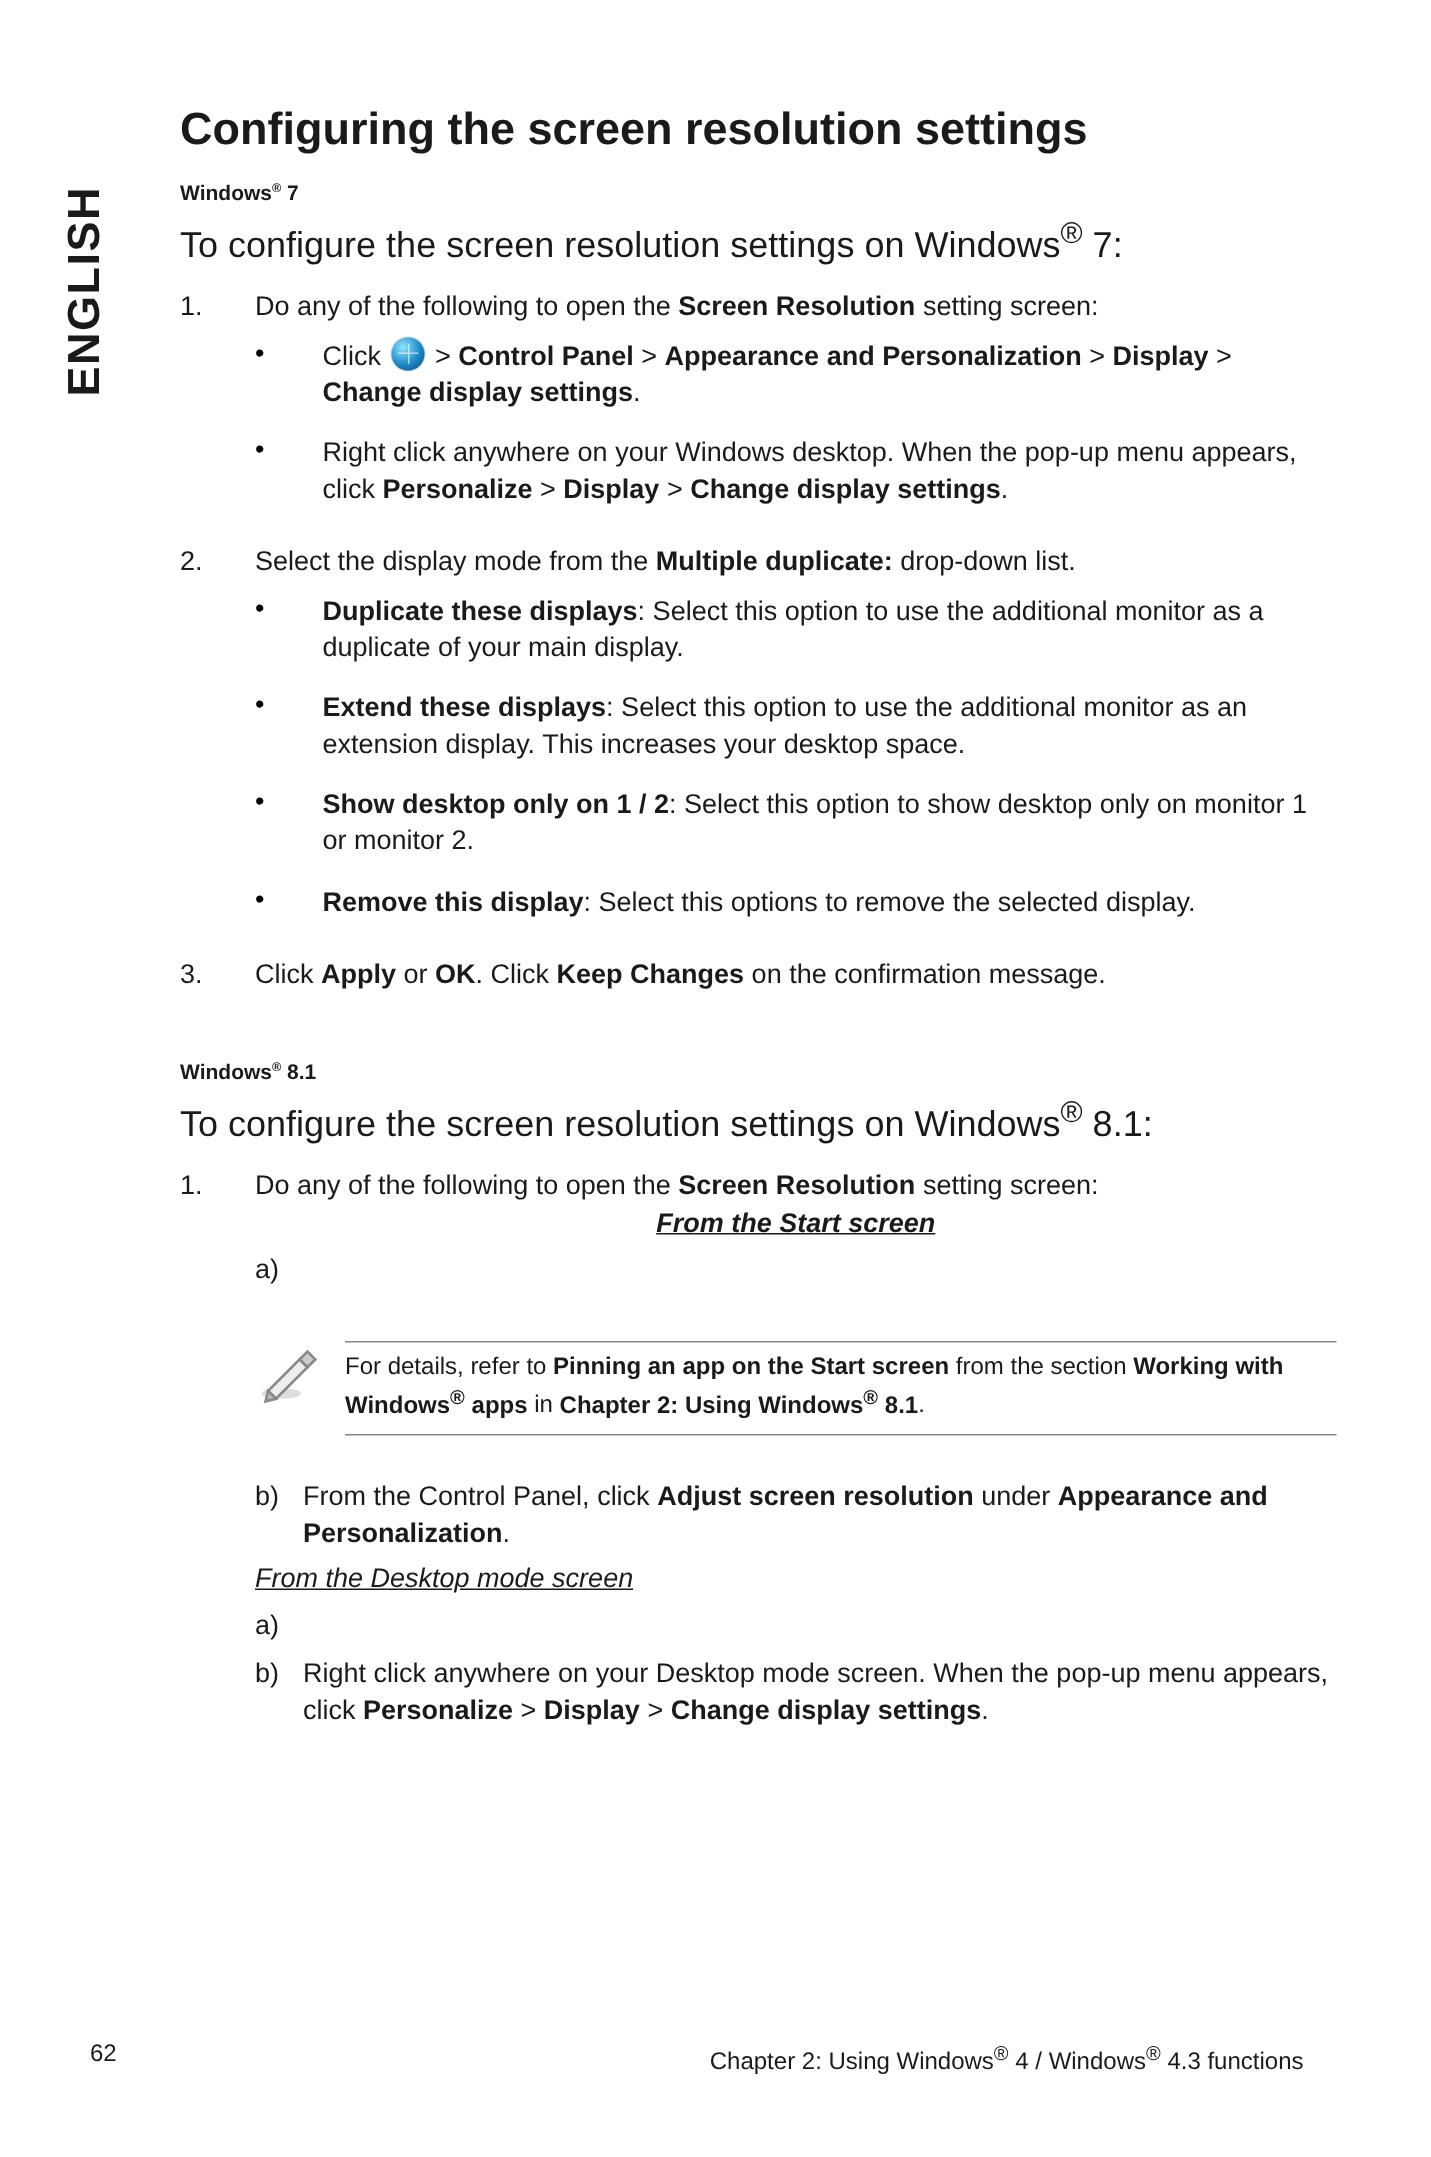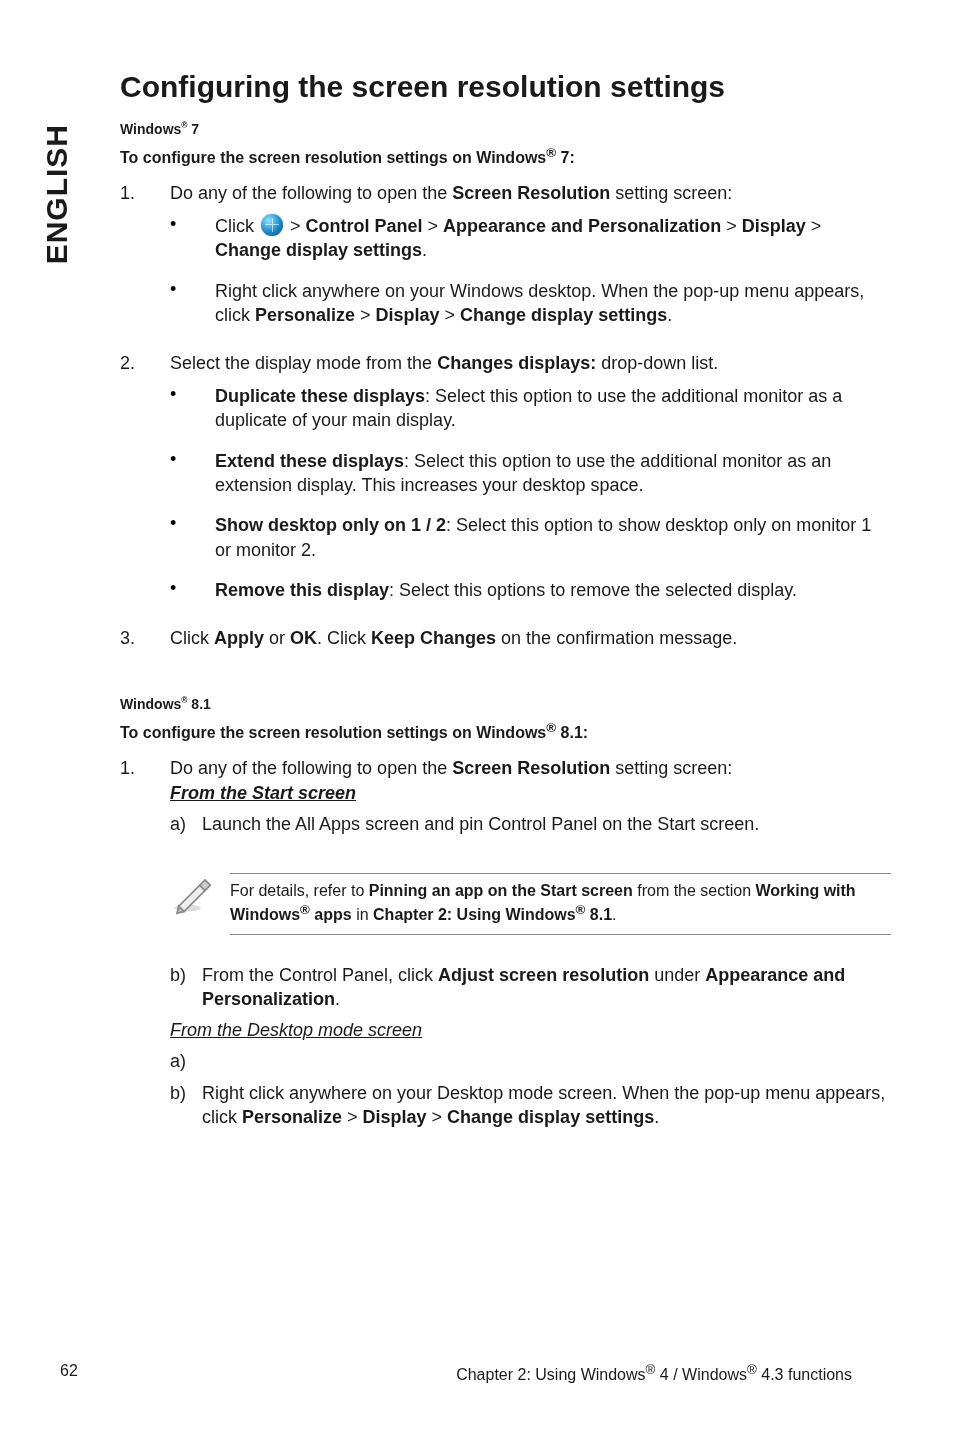--- a/index.html
+++ b/index.html
@@ -35,22 +35,22 @@
     font-weight: bold;
     margin: 0 0 16px 0;
   }
   h2 {
     font-size: 14px;
     font-weight: bold;
     margin: 0 0 8px 0;
   }
   h2 sup { font-size: 0.6em; }
   .sub-bold {
-    font-weight: bold;
-    font-size: 16px;
+    font-weight: normal;
+    font-size: 24px;
     margin: 0 0 16px 0;
   }
   ol.main { list-style: none; padding: 0; margin: 0; }
   ol.main > li { margin-bottom: 10px; }
   .num-row { display: flex; }
   .num { width: 50px; flex: 0 0 50px; }
   .row-body { flex: 1; }
   ul.bullets { list-style: none; padding: 0; margin: 6px 0 0 0; }
   ul.bullets > li { display: flex; margin: 10px 0 16px 0; }
   ul.bullets > li .dot { width: 45px; flex: 0 0 45px; color: #000; }
@@ -64,21 +64,21 @@
   .note-block { display: flex; align-items: flex-start; margin: 28px 0 28px 50px; }
   .note-icon { width: 60px; flex: 0 0 60px; }
   .note-text-wrap { flex: 1; }
   .note-rule { border: 0; border-top: 1px solid #888; margin: 0 0 6px 0; }
   .note-rule-bottom { border: 0; border-top: 1px solid #888; margin: 8px 0 0 0; }
   .note-text { font-size: 16px; line-height: 1.35; }
   .footer {
     position: absolute;
     bottom: 54px;
     left: 60px;
-    right: 102px;
+    right: 85px;
     display: flex;
     justify-content: space-between;
     font-size: 16px;
   }
   .win-orb {
     display: inline-block;
     vertical-align: -4px;
     width: 22px; height: 22px;
     border-radius: 50%;
     background: radial-gradient(circle at 35% 30%, #8fe3ff 0%, #1b88c7 55%, #0a4c75 100%);
@@ -143,21 +143,21 @@
               </li>
             </ul>
           </div>
         </div>
       </li>
 
       <li>
         <div class="num-row">
           <div class="num">2.</div>
           <div class="row-body">
-            <span>Select the display mode from the </span><b>Changes displays:</b><span> drop-down list.</span>
+            <span>Select the display mode from the </span><b>Multiple duplicate:</b><span> drop-down list.</span>
             <ul class="bullets">
               <li>
                   <div class="dot">•</div>
                   <div class="b-body"><b>Duplicate these displays</b><span>: Select this option to use the additional monitor as a duplicate of your main display.</span></div>
                 </li>
               <li>
                   <div class="dot">•</div>
                   <div class="b-body"><b>Extend these displays</b><span>: Select this option to use the additional monitor as an extension display. This increases your desktop space.</span></div>
                 </li>
               <li>
@@ -193,27 +193,26 @@
     </p>
 
     <ol class="main">
       <li>
         <div class="num-row">
           <div class="num">1.</div>
           <div class="row-body">
             <div>
               <span>Do any of the following to open the </span><b>Screen Resolution</b><span> setting screen:</span>
             </div>
-            <div style="margin-top:4px;">
+            <div style="margin-top:4px;text-align:center;">
               <b class="italic underline">From the Start screen</b>
             </div>
             <ul class="alpha">
               <li>
                   <div class="al">a)</div>
-                  <div>Launch the All Apps screen and pin Control Panel on the Start screen.</div>
                 </li>
             </ul>
           </div>
         </div>
       </li>
     </ol>
 
     <div class="note-block">
       <div class="note-icon">
         <svg class="pen-icon" viewBox="0 0 48 48">

